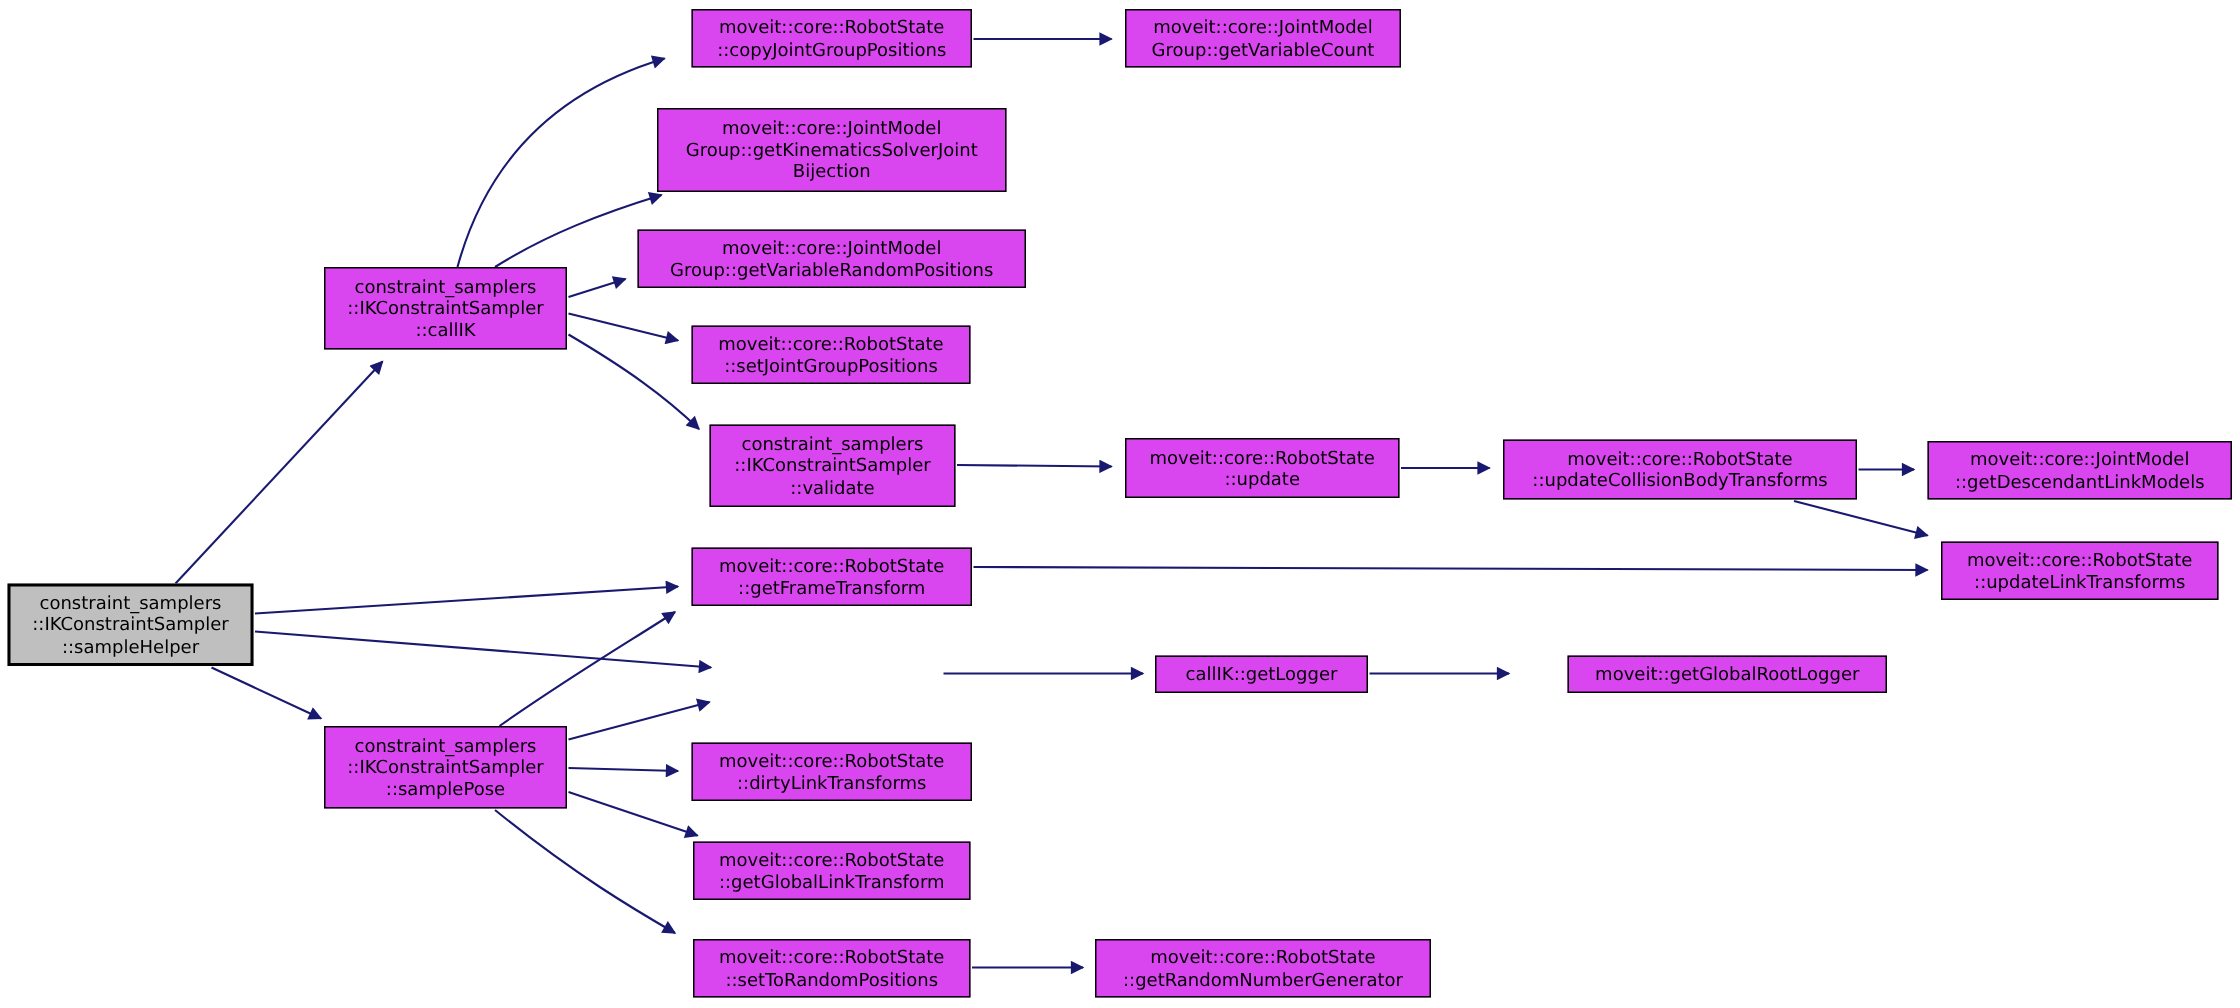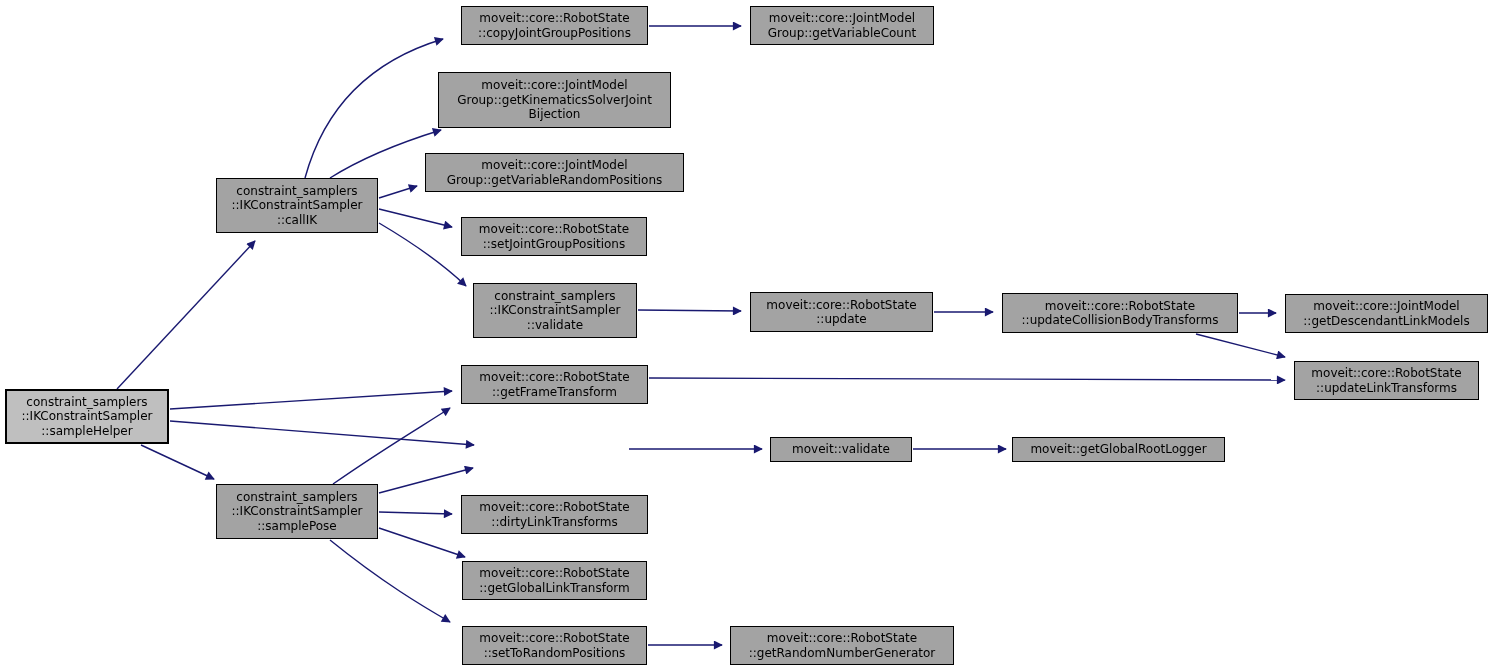--- a/index.html
+++ b/index.html
@@ -7,21 +7,21 @@
     position:relative;
     width:1493px; height:672px;
     background:#ffffff;
     font-family:"DejaVu Sans", "Liberation Sans", sans-serif;
     overflow:hidden;
   }
   svg.edges { position:absolute; left:0; top:0; width:1493px; height:672px; }
   .node {
     position:absolute;
     box-sizing:border-box;
-    background:#a3a3a3;
+    background:#d946ef;
     border:1px solid #000000;
     color:#000000;
     font-size:12px;
     line-height:14.5px;
     display:flex;
     align-items:center;
     justify-content:center;
     text-align:center;
     white-space:pre-line;
     cursor:pointer;
@@ -111,23 +111,23 @@
   <div class="node" style="left:1285px;top:294px;width:203px;height:39px">moveit::core::JointModel
 ::getDescendantLinkModels</div>
 
   <div class="node" style="left:1294px;top:361px;width:185px;height:39px">moveit::core::RobotState
 ::updateLinkTransforms</div>
 
   <div class="node" style="left:461px;top:365px;width:187px;height:39px">moveit::core::RobotState
 ::getFrameTransform</div>
 
 
-  <div class="node" style="left:770px;top:437px;width:142px;height:25px">moveit::validate</div>
+  <div class="node" style="left:770px;top:437px;width:142px;height:25px">callIK::getLogger</div>
 
-  <div class="node" style="left:1012px;top:437px;width:213px;height:25px">moveit::getGlobalRootLogger</div>
+  <div class="node" style="left:1045px;top:437px;width:213px;height:25px">moveit::getGlobalRootLogger</div>
 
   <div class="node" style="left:461px;top:495px;width:187px;height:39px">moveit::core::RobotState
 ::dirtyLinkTransforms</div>
 
   <div class="node" style="left:462px;top:561px;width:185px;height:39px">moveit::core::RobotState
 ::getGlobalLinkTransform</div>
 
   <div class="node" style="left:462px;top:626px;width:185px;height:39px">moveit::core::RobotState
 ::setToRandomPositions</div>
 

